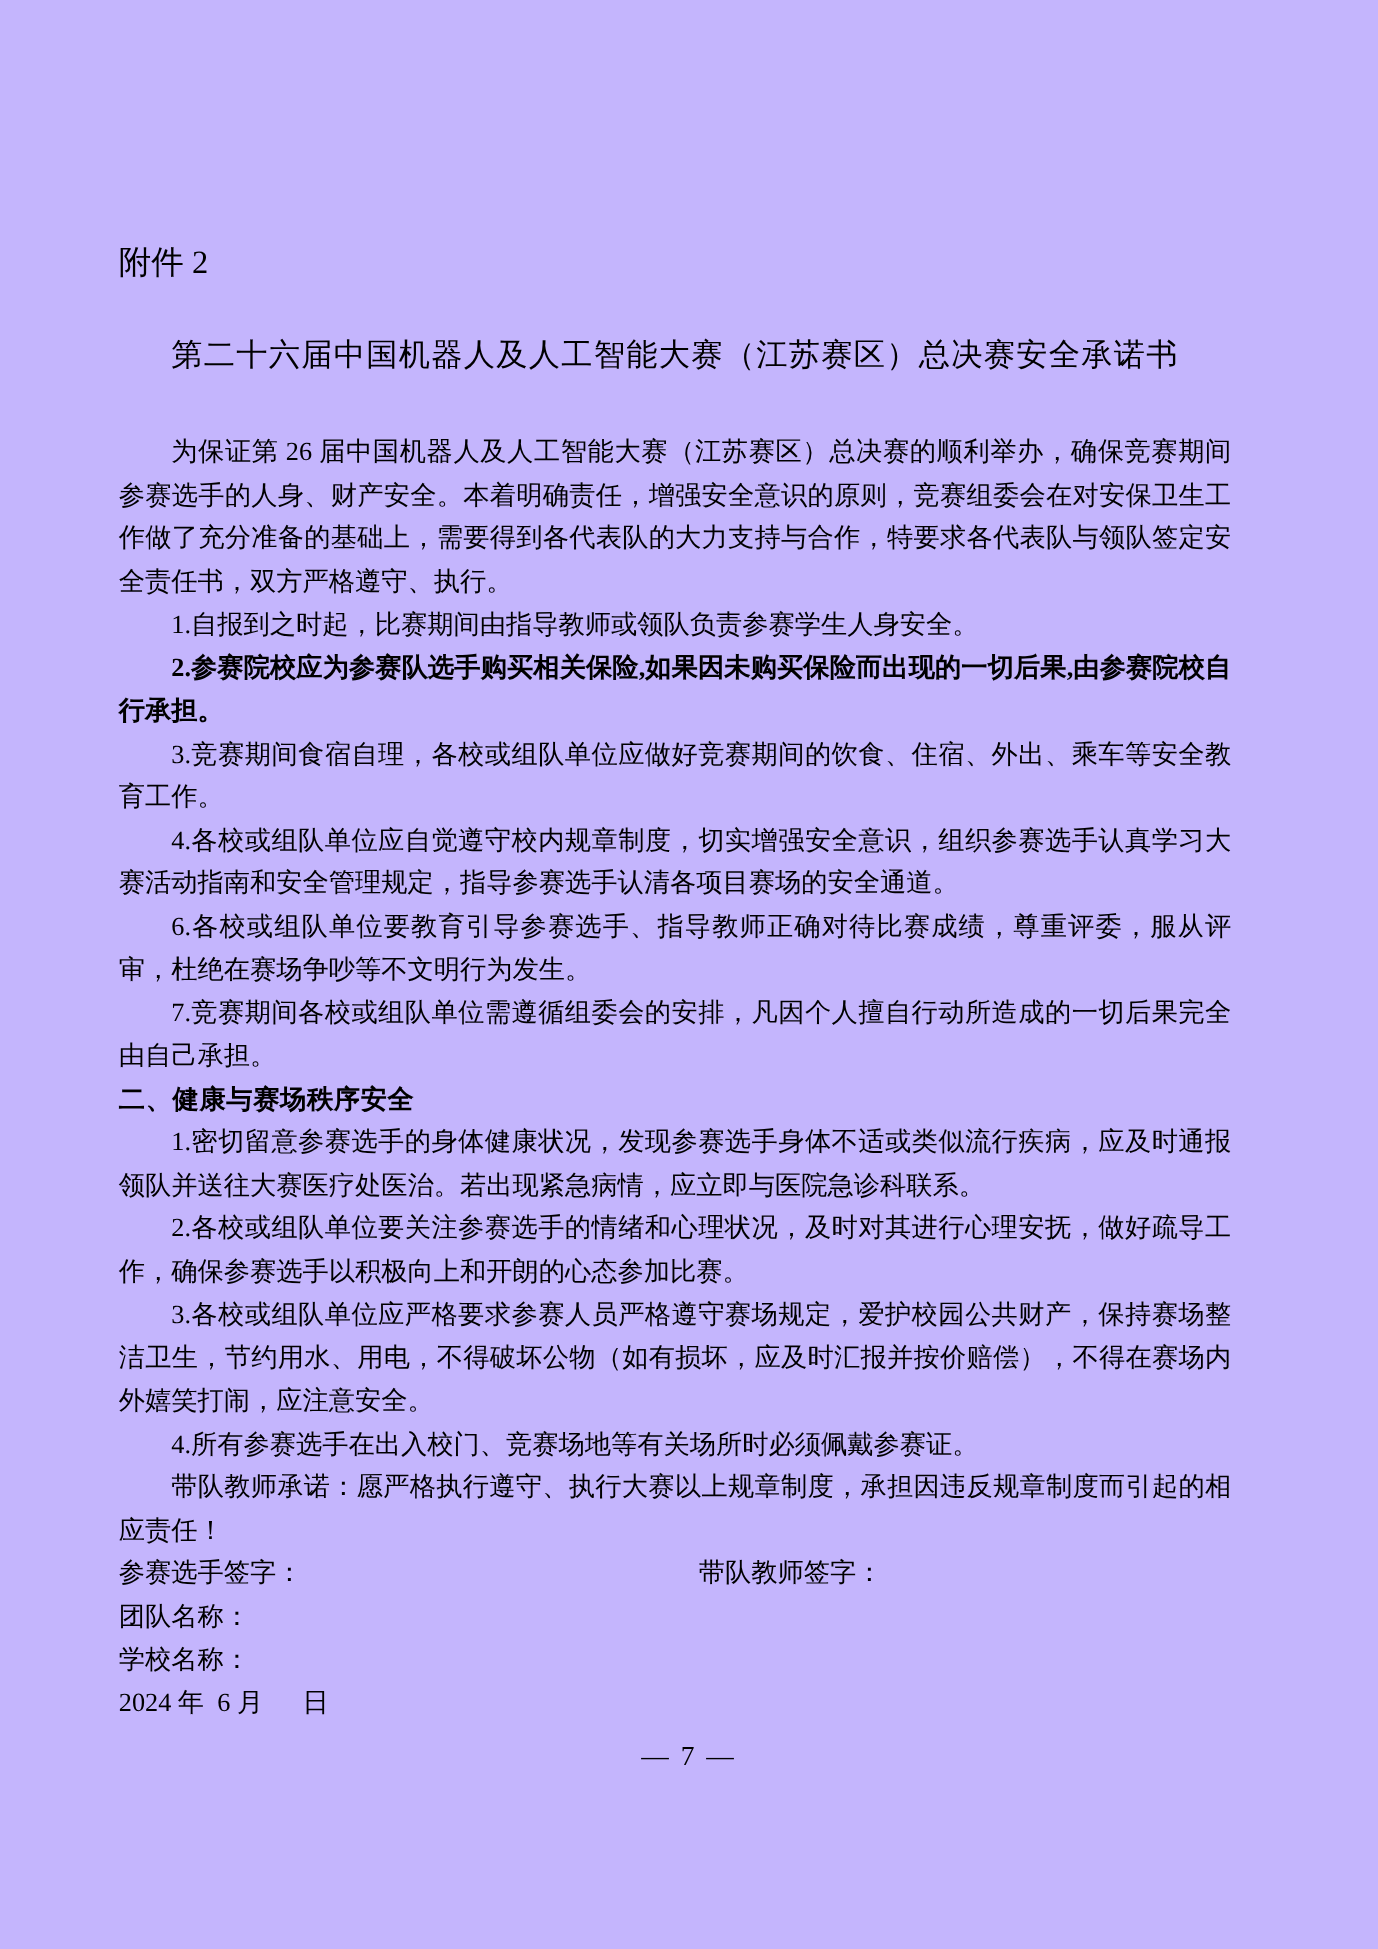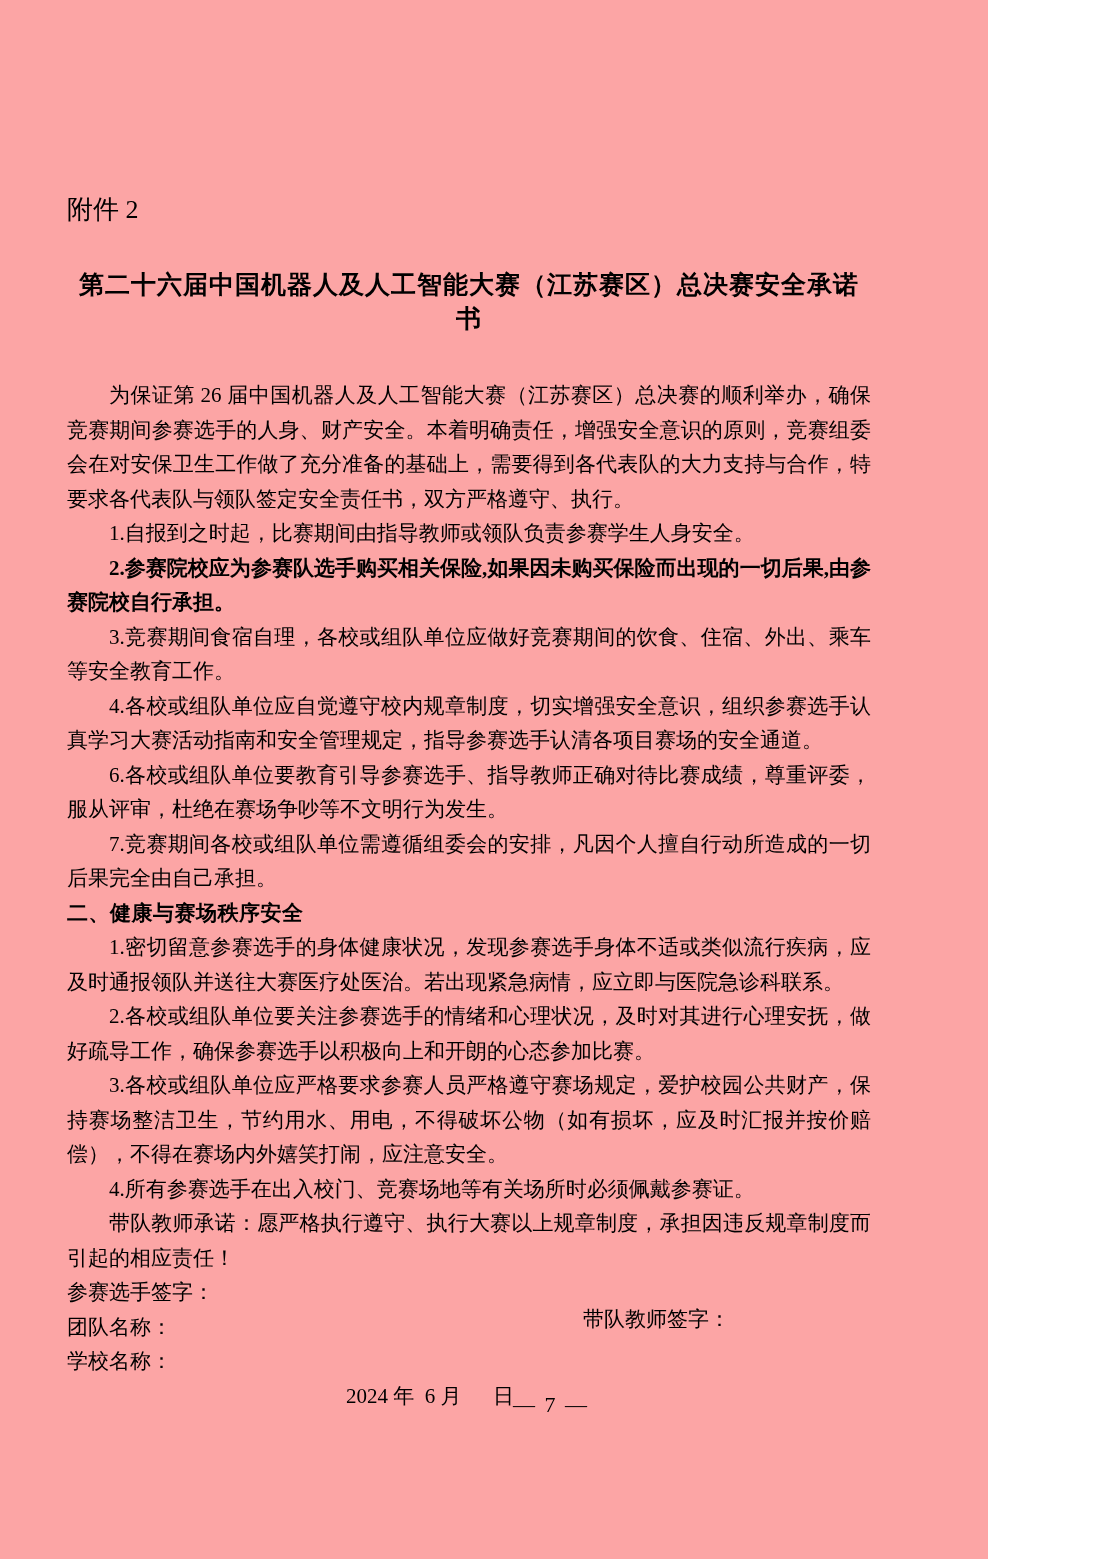--- a/index.html
+++ b/index.html
@@ -2,38 +2,38 @@
 <html><head>
 <meta charset="utf-8">
 <style>
   html, body {
     margin: 0;
     padding: 0;
     background: #ffffff;
   }
   .page {
     position: relative;
-    width: 988px;
+    width: 1102px;
     height: 1559px;
-    background: #fca5a5;
+    background: #c4b5fd;
     color: #000000;
     font-family: "Liberation Serif", "DejaVu Serif", serif;
     box-sizing: border-box;
-    padding: 192px 117px 0 67px;
+    padding: 192px 117px 0 95px;
     overflow: hidden;
   }
   .attachment-label {
     font-size: 26px;
     line-height: 36px;
   }
   .doc-title {
     margin: 40px 0 0 0;
     font-size: 25px;
     line-height: 34px;
-    font-weight: bold;
+    font-weight: normal;
     text-align: center;
     letter-spacing: 1px;
   }
   .doc-body {
     margin-top: 42px;
     font-size: 21px;
     line-height: 34.5px;
     text-align: justify;
   }
   .doc-body p {
@@ -51,28 +51,27 @@
     font-weight: bold;
   }
   .plain {
     text-indent: 0;
   }
   .sig-row {
     text-indent: 0;
   }
   .sig-teacher {
     position: absolute;
-    left: 583px;
-    margin-top: 27px;
+    left: 559px;
   }
   .spaced {
     margin-top: 7px;
   }
   .date-line {
-    text-align: center;
+    text-align: left;
     padding-right: 78px;
     white-space: pre;
   }
   .page-number {
     position: absolute;
     left: 0;
     width: 1102px;
     top: 1392px;
     text-align: center;
     font-size: 22px;

